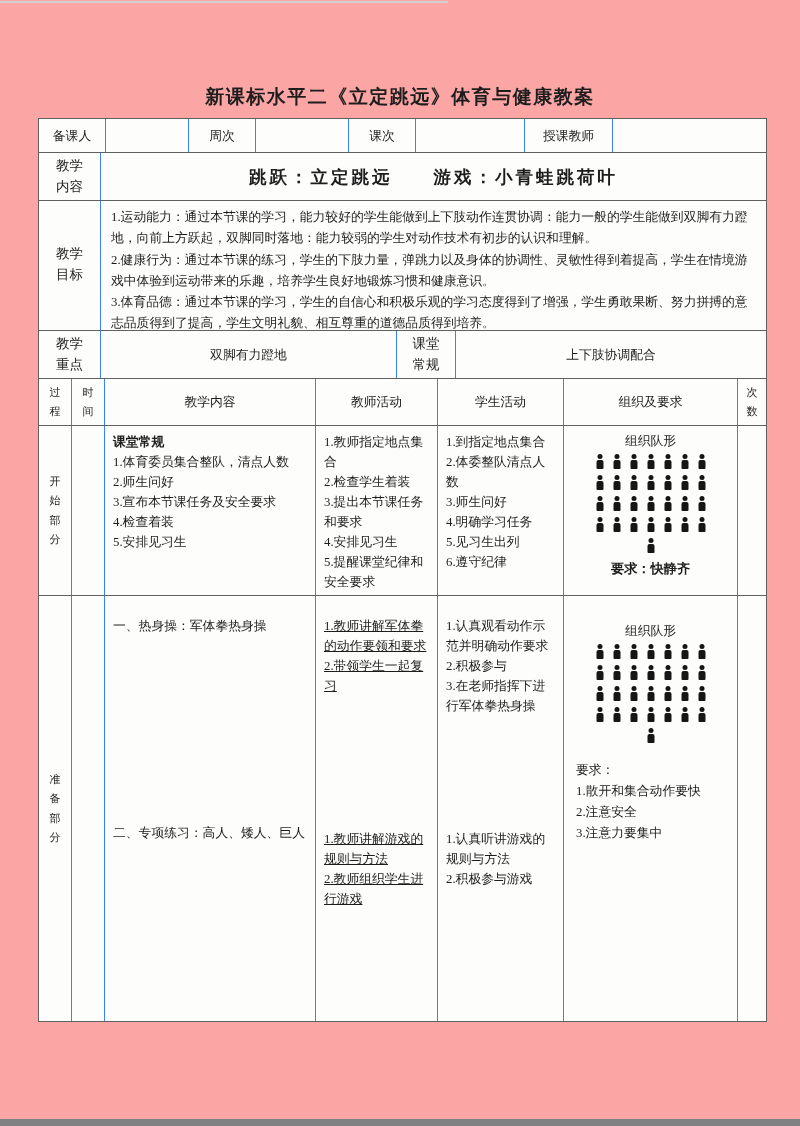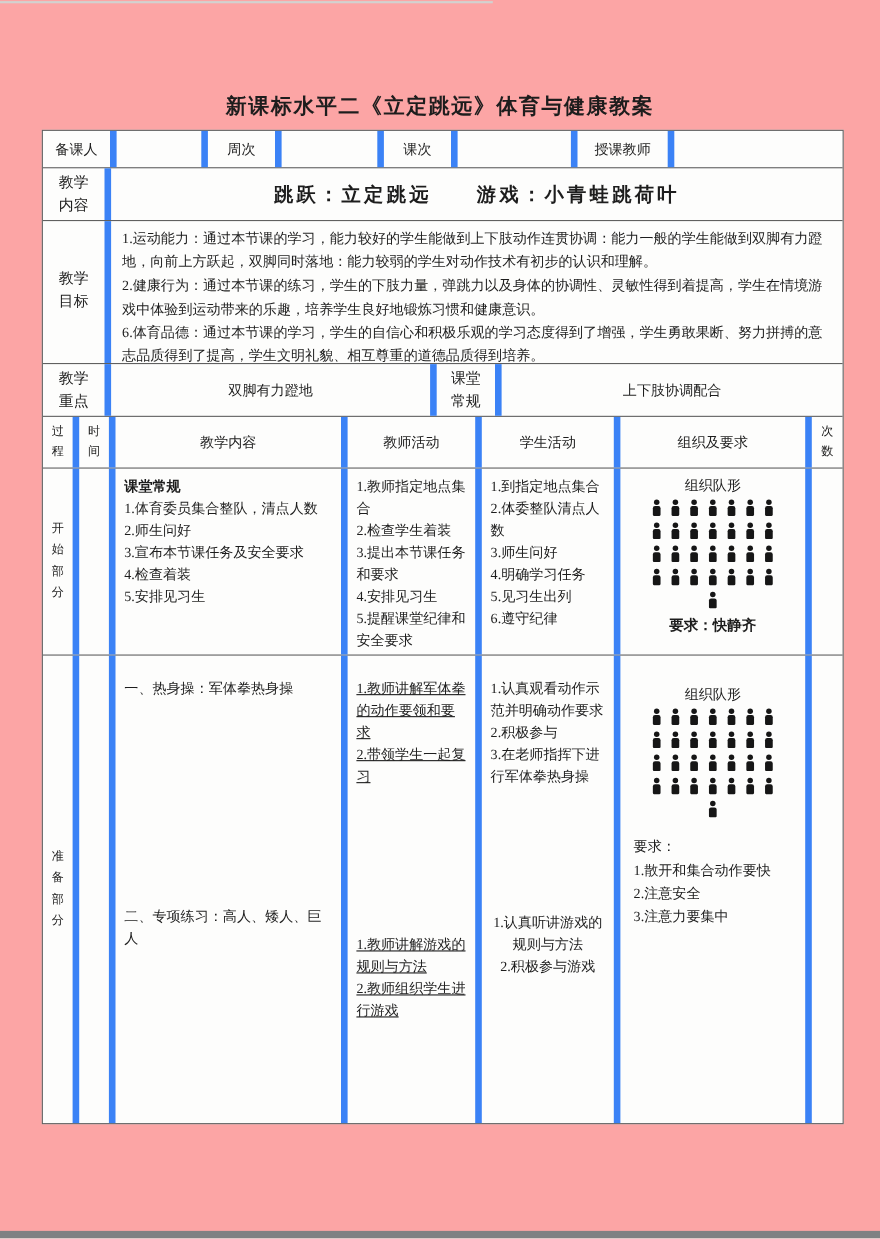--- a/index.html
+++ b/index.html
@@ -9,21 +9,21 @@
   .bottom-edge{position:absolute;bottom:0;left:0;width:100%;height:7px;background:#7f8183;}
 
   .doc-title{position:absolute;top:84px;left:0;width:100%;text-align:center;
              font-size:19px;font-weight:bold;letter-spacing:1.5px;}
 
   .doc-table{position:absolute;top:118px;left:38px;width:729px;height:904px;
              display:flex;flex-direction:column;border:1.5px solid #606060;box-sizing:border-box;
              font-size:12.8px;line-height:20px;background:#fdfdfc;}
   .tr{display:flex;border-bottom:1px solid #606060;box-sizing:border-box;min-height:0;}
   .tr:last-child{border-bottom:none;flex:1;}
-  .td{border-right:6px solid #3b82f6;box-sizing:border-box;overflow:hidden;flex-shrink:0;}
+  .td{border-right:1px solid #3b82f6;box-sizing:border-box;overflow:hidden;flex-shrink:0;}
   .td:last-child{border-right:none;}
   .c{display:flex;align-items:center;justify-content:center;text-align:center;}
 
   
   .r-info{height:34px;}
   .r-content{height:48px;}
   .r-obj{height:130px;}
   .r-focus{height:48px;}
   .r-head{height:47px;}
   .r-start{height:170px;}
@@ -49,21 +49,21 @@
                   width:5px;height:5px;border-radius:50%;background:#161616;}
   .person::after{content:"";position:absolute;left:50%;top:6px;transform:translateX(-50%);
                  width:7px;height:9px;background:#161616;border-radius:2px 2px 1px 1px;}
   .org-req-bold{margin-top:3px;font-weight:bold;font-size:13.2px;}
   .org-req-list{margin-top:14px;align-self:flex-start;text-align:left;padding-left:12px;line-height:21px;}
 
   
   .prep-pad{padding:20px 8px 6px 8px;box-sizing:border-box;}
   .gap-content{margin-top:187px;}
   .gap-teacher{margin-top:133px;}
-  .gap-student{margin-top:113px;text-align:center;}
+  .gap-student{margin-top:113px;}
   .org-prep{padding-top:26px;}
 </style>
 </head>
 <body>
 
 <div class="sheet">
   <div class="top-edge"></div>
 
   <div class="doc-title">新课标水平二《立定跳远》体育与健康教案</div>
 
@@ -87,21 +87,21 @@
       <div class="td c content-value" style="flex:1;">跳跃：立定跳远　　游戏：小青蛙跳荷叶</div>
     </div>
 
     <div class="tr r-obj">
       <div class="td c" style="width:62px;font-family:Liberation Mono, monospace;">
         <span class="wrap2">教学目标</span>
       </div>
       <div class="td obj-cell cell-list" style="flex:1;">
           <div>1.运动能力：通过本节课的学习，能力较好的学生能做到上下肢动作连贯协调：能力一般的学生能做到双脚有力蹬地，向前上方跃起，双脚同时落地：能力较弱的学生对动作技术有初步的认识和理解。</div>
           <div>2.健康行为：通过本节课的练习，学生的下肢力量，弹跳力以及身体的协调性、灵敏性得到着提高，学生在情境游戏中体验到运动带来的乐趣，培养学生良好地锻炼习惯和健康意识。</div>
-          <div>6.体育品德：通过本节课的学习，学生的自信心和积极乐观的学习态度得到了增强，学生勇敢果断、努力拼搏的意志品质得到了提高，学生文明礼貌、相互尊重的道德品质得到培养。</div>
+          <div>3.体育品德：通过本节课的学习，学生的自信心和积极乐观的学习态度得到了增强，学生勇敢果断、努力拼搏的意志品质得到了提高，学生文明礼貌、相互尊重的道德品质得到培养。</div>
         </div>
     </div>
 
     <div class="tr r-focus">
       <div class="td c" style="width:62px;">
         <span class="wrap2">教学重点</span>
       </div>
       <div class="td c" style="width:296px;">双脚有力蹬地</div>
       <div class="td c" style="width:59px;">
         <span class="wrap2">课堂常规</span>

